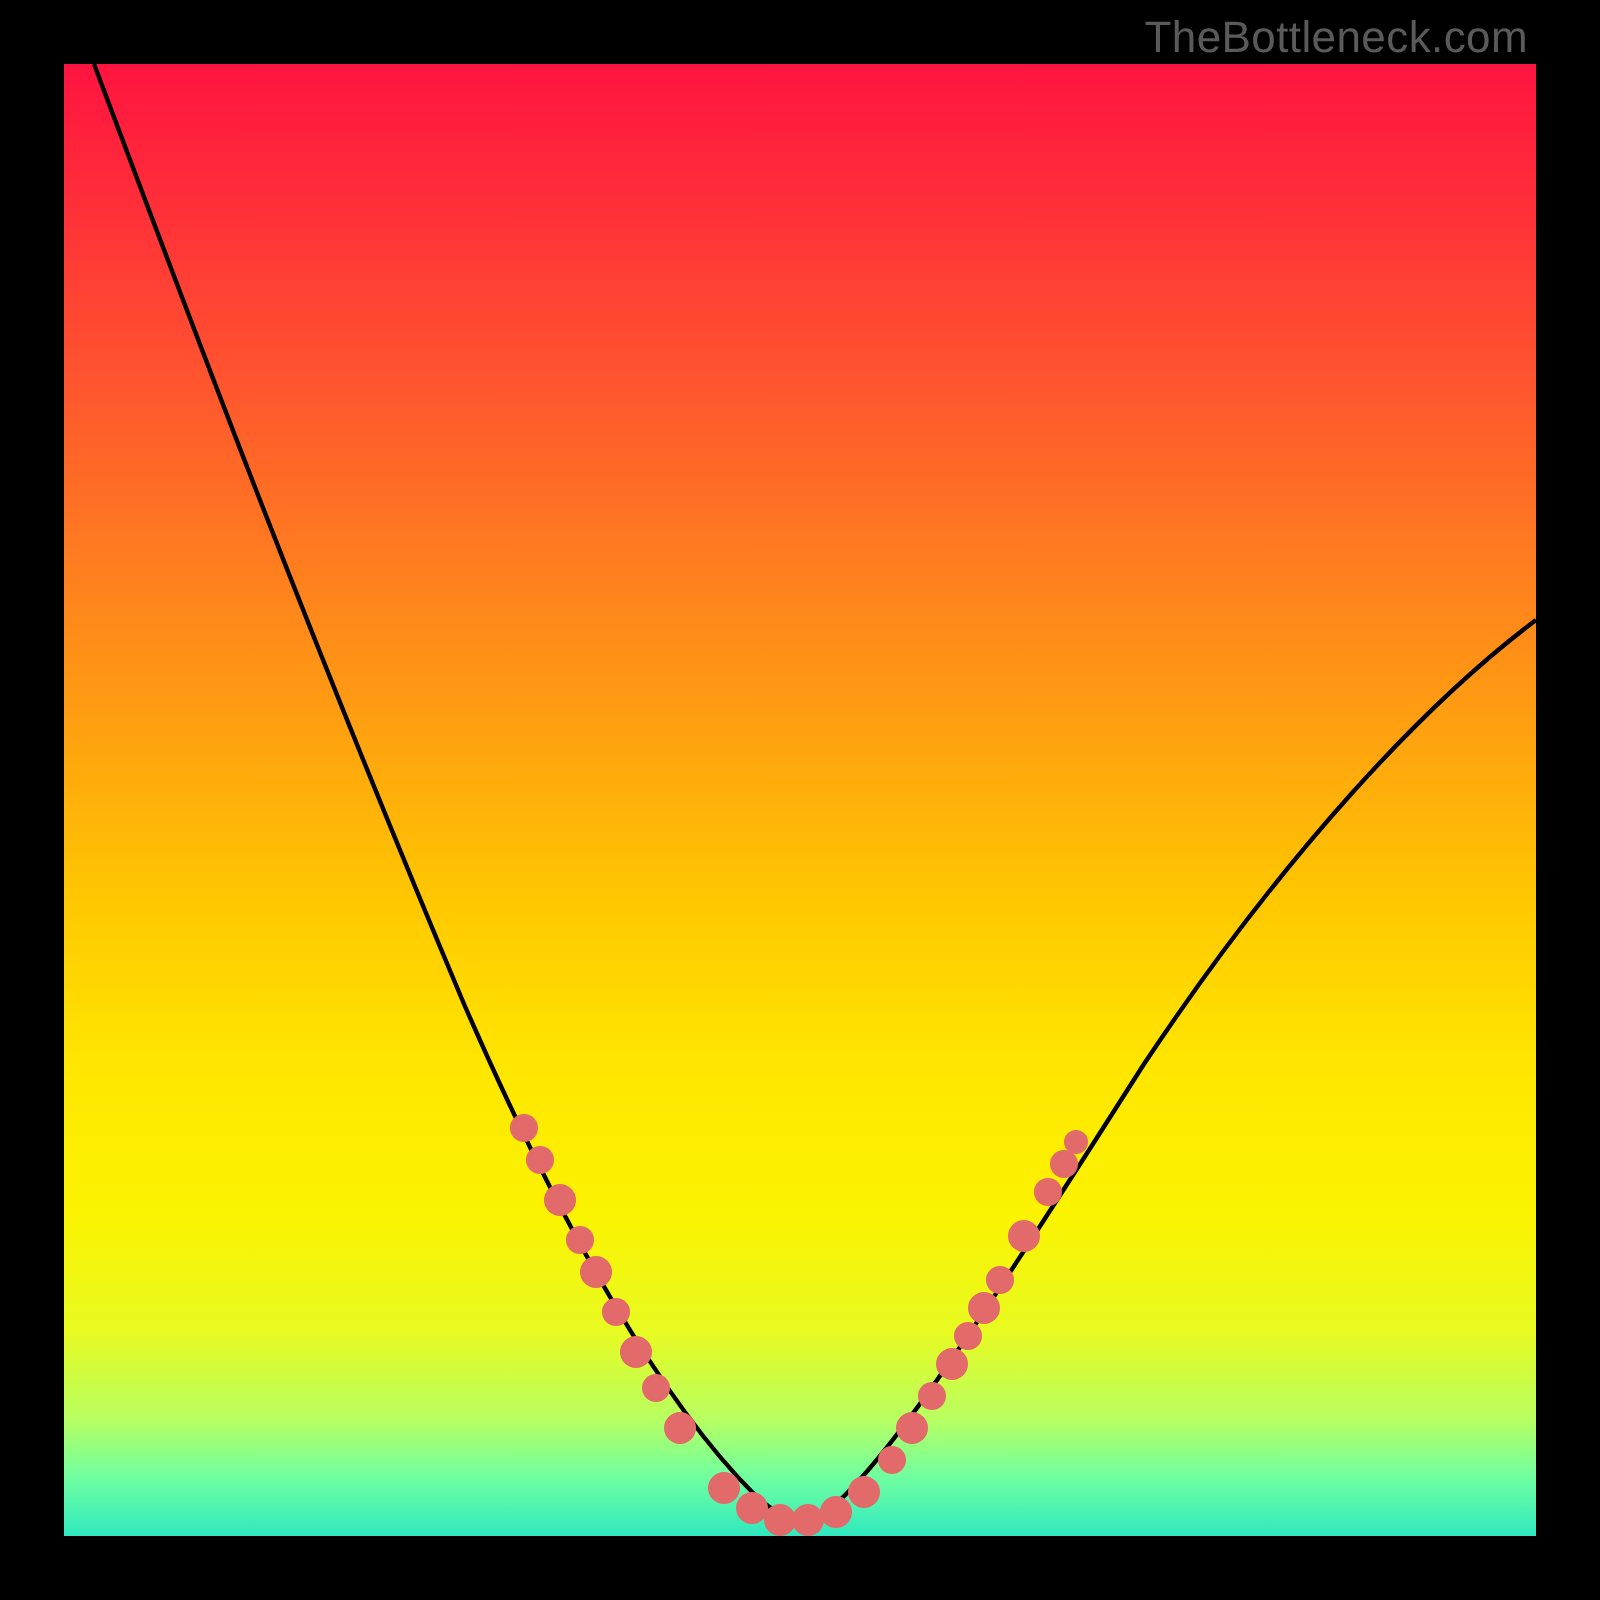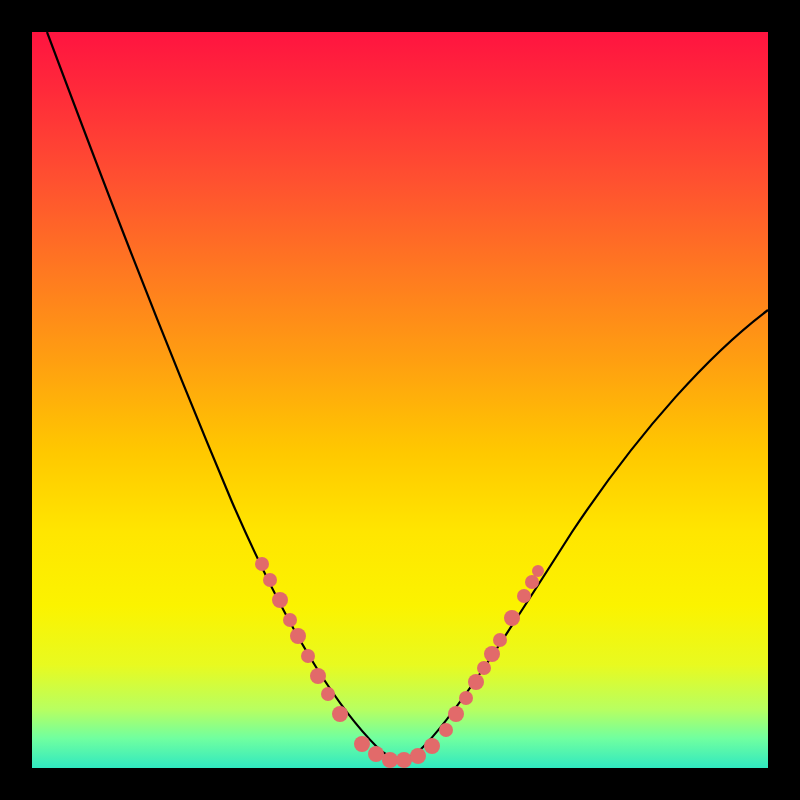--- a/index.html
+++ b/index.html
@@ -99,13 +99,14 @@
         <circle cx="468" cy="608" r="7"></circle>
         <circle cx="480" cy="586" r="8"></circle>
         <circle cx="492" cy="564" r="7"></circle>
         <circle cx="500" cy="550" r="7"></circle>
         <circle cx="506" cy="539" r="6"></circle>
       </g>
     </svg>
 
   </div>
 
+  <div class="watermark">TheBottleneck.com</div>
 </div>
 
 </body></html>

